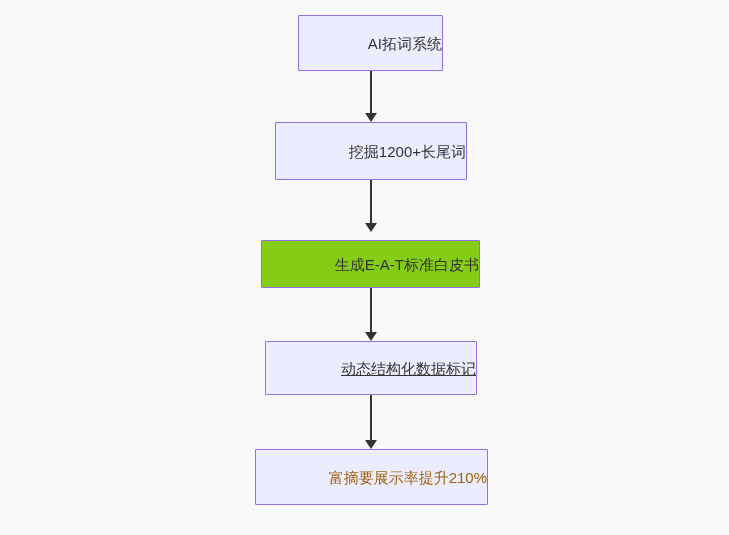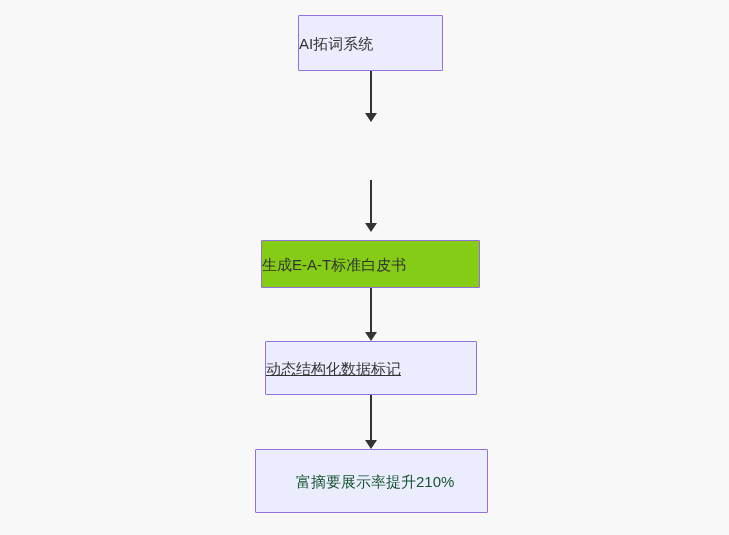--- a/index.html
+++ b/index.html
@@ -13,21 +13,21 @@
     position: relative;
     width: 729px;
     height: 535px;
     overflow: hidden;
   }
   .node {
     position: absolute;
     box-sizing: border-box;
     display: flex;
     align-items: center;
-    justify-content: flex-start;
+    justify-content: flex-end;
     border-width: 1px;
     border-style: solid;
     border-radius: 1px;
   }
   .node-label {
     font-size: 15px;
     white-space: nowrap;
     line-height: 1;
   }
   .edge {
@@ -58,20 +58,23 @@
 
   <div class="node" style="left: 298px; top: 15px; width: 145px; height: 56px; background: rgb(236, 236, 255); border-color: rgb(147, 112, 219); color: rgb(51, 51, 51);">
     <span class="node-label">AI拓词系统</span>
   </div>
 
   <div class="edge" style="left:371px; top:71px; height:51px;">
     <div class="edge-line" style="background: rgb(51, 51, 51);"></div>
     <div class="arrowhead" style="border-top-color: rgb(51, 51, 51);"></div>
   </div>
 
+  <div class="node" style="left: 275px; top: 122px; width: 192px; height: 58px; background: rgb(236, 236, 255); border-color: rgb(147, 112, 219); color: rgb(51, 51, 51);">
+    <span class="node-label">挖掘1200+长尾词</span>
+  </div>
 
   <div class="edge" style="left:371px; top:180px; height:52px;">
     <div class="edge-line" style="background: rgb(51, 51, 51);"></div>
     <div class="arrowhead" style="border-top-color: rgb(51, 51, 51);"></div>
   </div>
 
   <div class="node" style="left: 261px; top: 232px; width: 219px; height: 48px; background: #84cc16; border-color: rgb(147, 112, 219); color: rgb(51, 51, 51); margin-top: 8px;">
     <span class="node-label">生成E-A-T标准白皮书</span>
   </div>
 
@@ -82,17 +85,17 @@
 
   <div class="node" style="left: 265px; top: 341px; width: 212px; height: 54px; background: rgb(236, 236, 255); border-color: rgb(147, 112, 219); color: rgb(51, 51, 51); text-decoration: underline;">
     <span class="node-label">动态结构化数据标记</span>
   </div>
 
   <div class="edge" style="left:371px; top:395px; height:54px;">
     <div class="edge-line" style="background: rgb(51, 51, 51);"></div>
     <div class="arrowhead" style="border-top-color: rgb(51, 51, 51);"></div>
   </div>
 
-  <div class="node" style="left: 255px; top: 449px; width: 233px; height: 64px; background: rgb(236, 236, 255); border-color: rgb(147, 112, 219); color: #14532d; padding-left: 40px;">
+  <div class="node" style="left: 255px; top: 449px; width: 233px; height: 56px; background: rgb(236, 236, 255); border-color: rgb(147, 112, 219); color: #a16207; padding-left: 40px;">
     <span class="node-label">富摘要展示率提升210%</span>
   </div>
 
 </div>
 
 </body></html>

